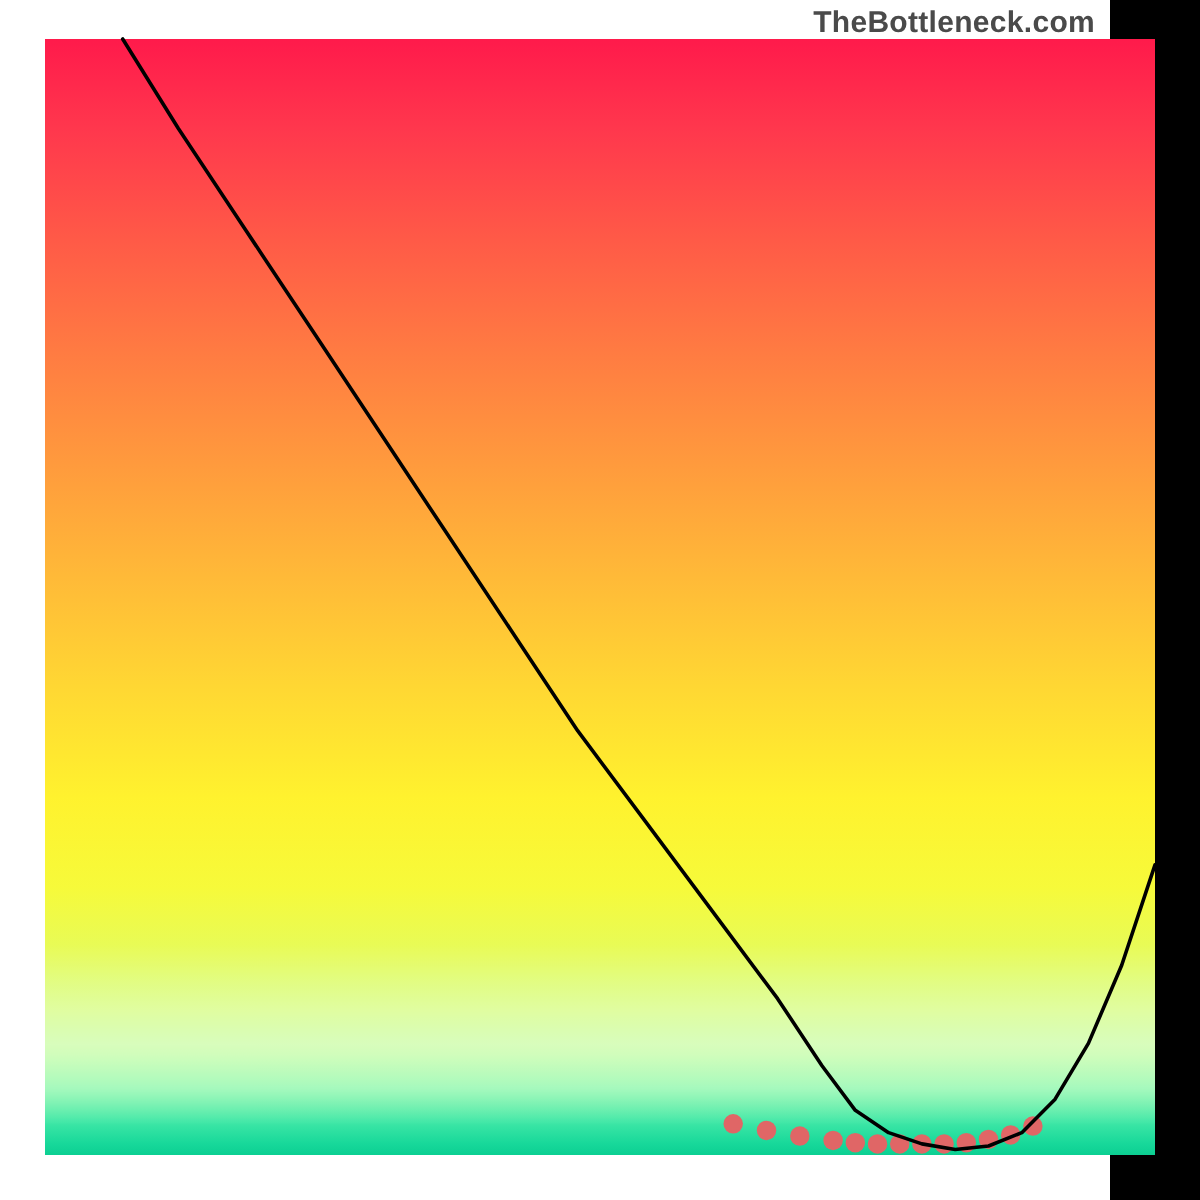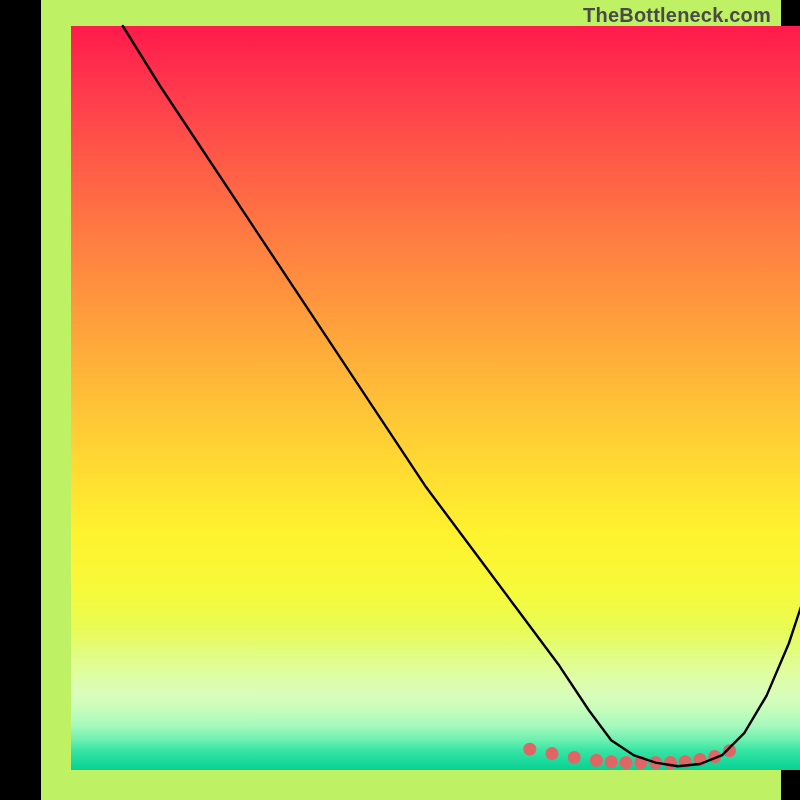--- a/index.html
+++ b/index.html
@@ -8,22 +8,21 @@
     width: 800px;
     height: 800px;
     background: #000;
     overflow: hidden;
     font-family: Arial, Helvetica, sans-serif;
   }
   .frame {
     position: relative;
     width: 740px;
     height: 800px;
-    background: #bef264;
-    margin-left: 41px;
+    background: #ffffff;
   }
   .watermark {
     position: absolute;
     top: 4px;
     right: 10px;
     color: #4a4a4a;
     font-size: 20px;
     font-weight: 600;
     letter-spacing: 0.2px;
     z-index: 30;

